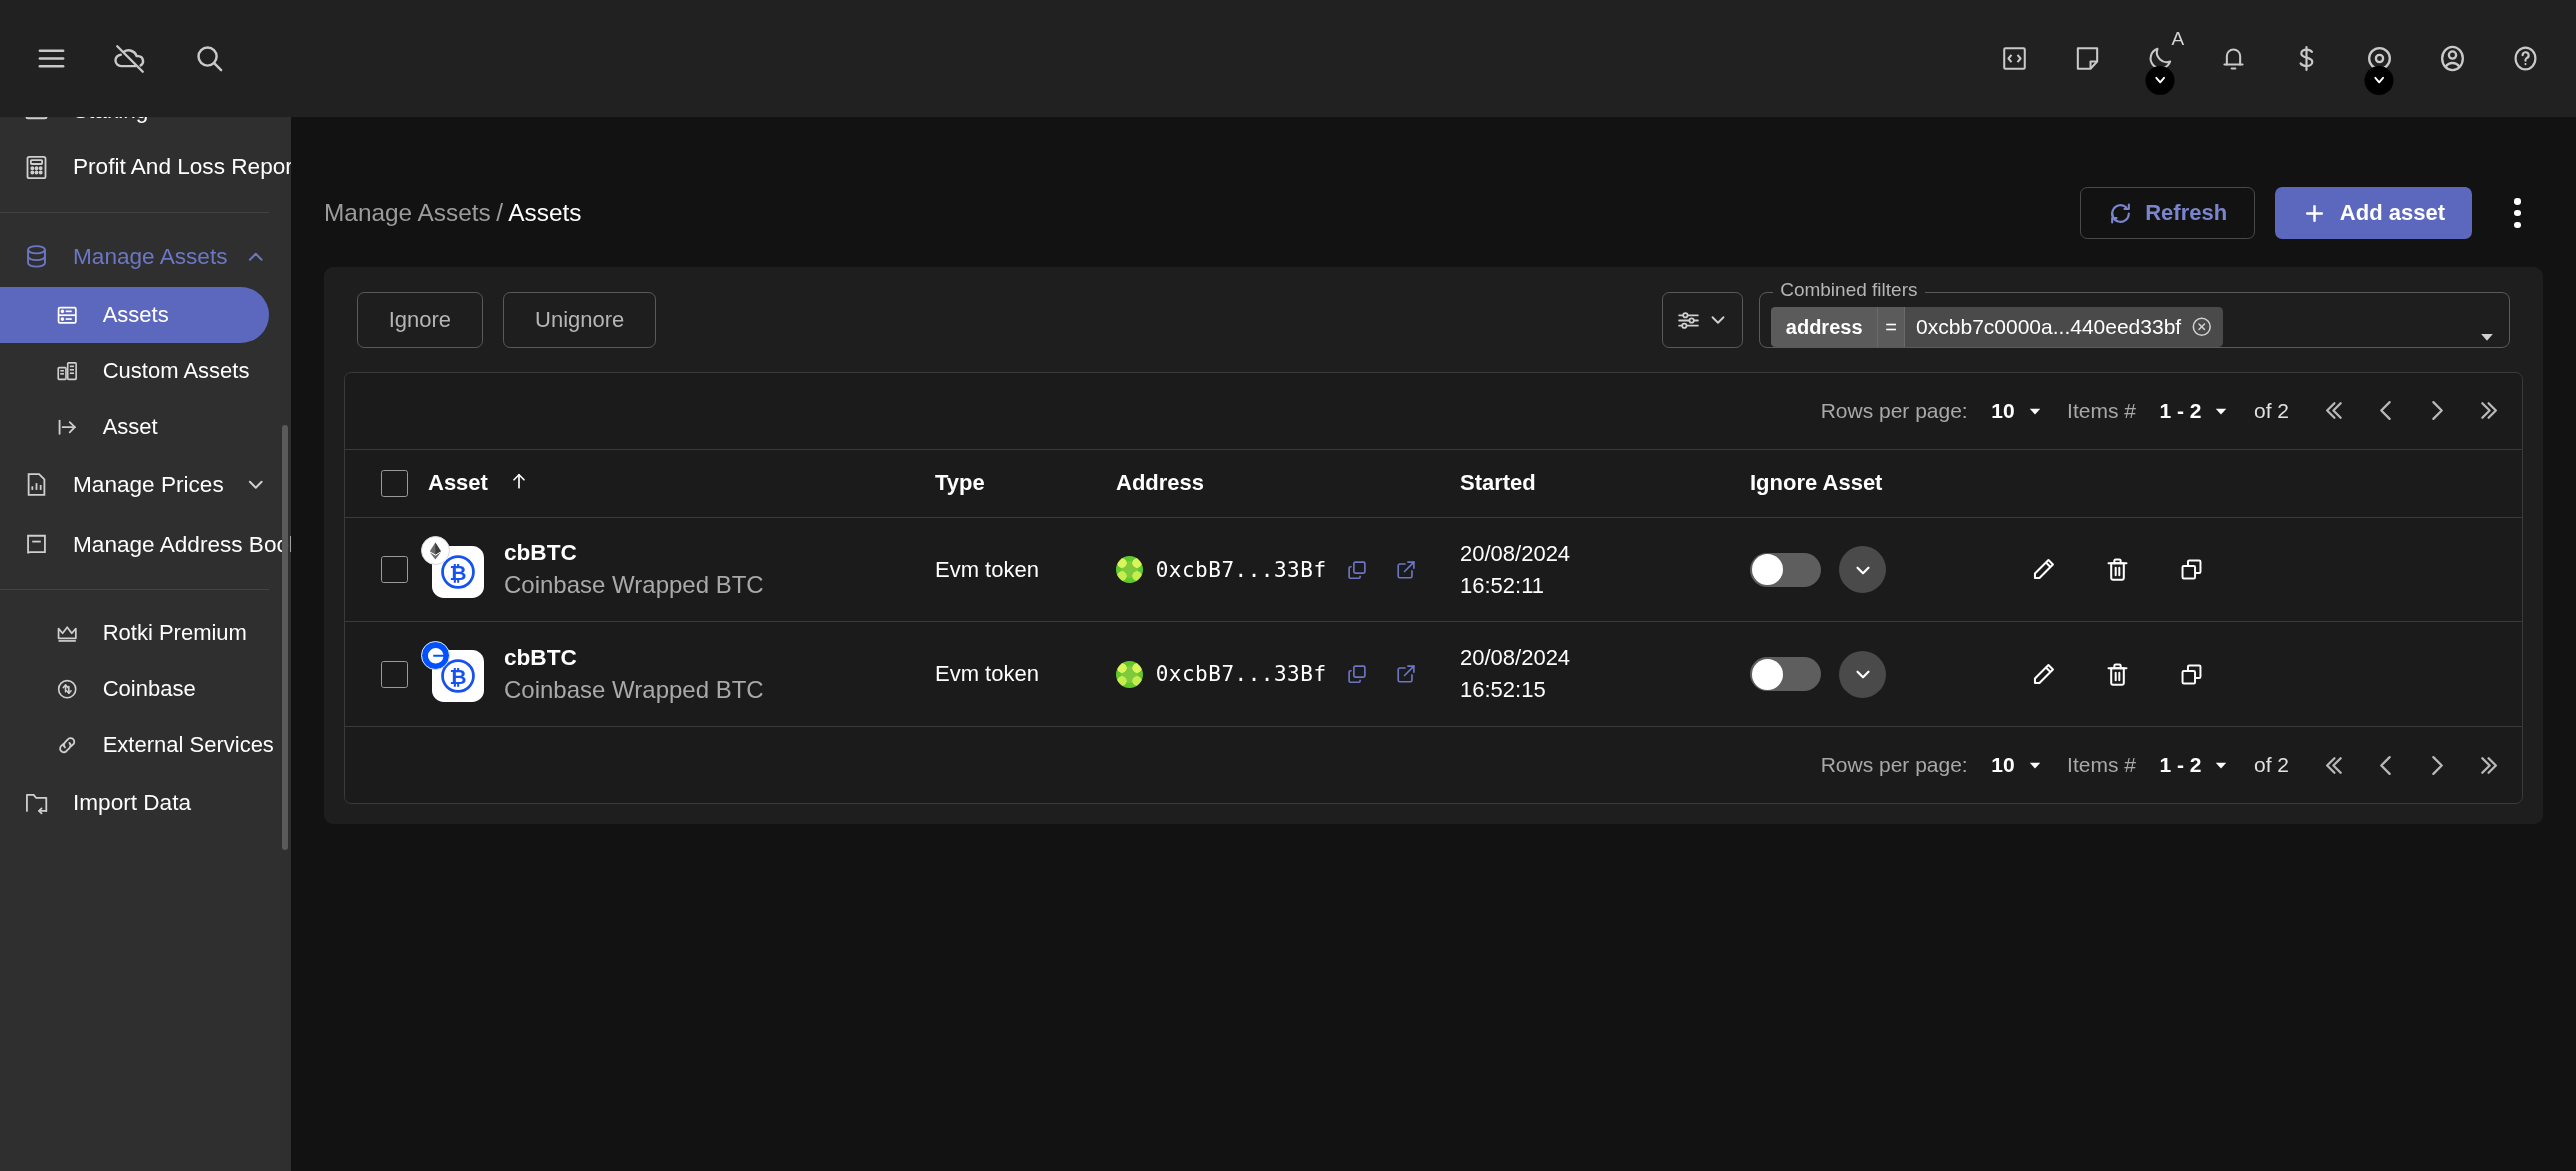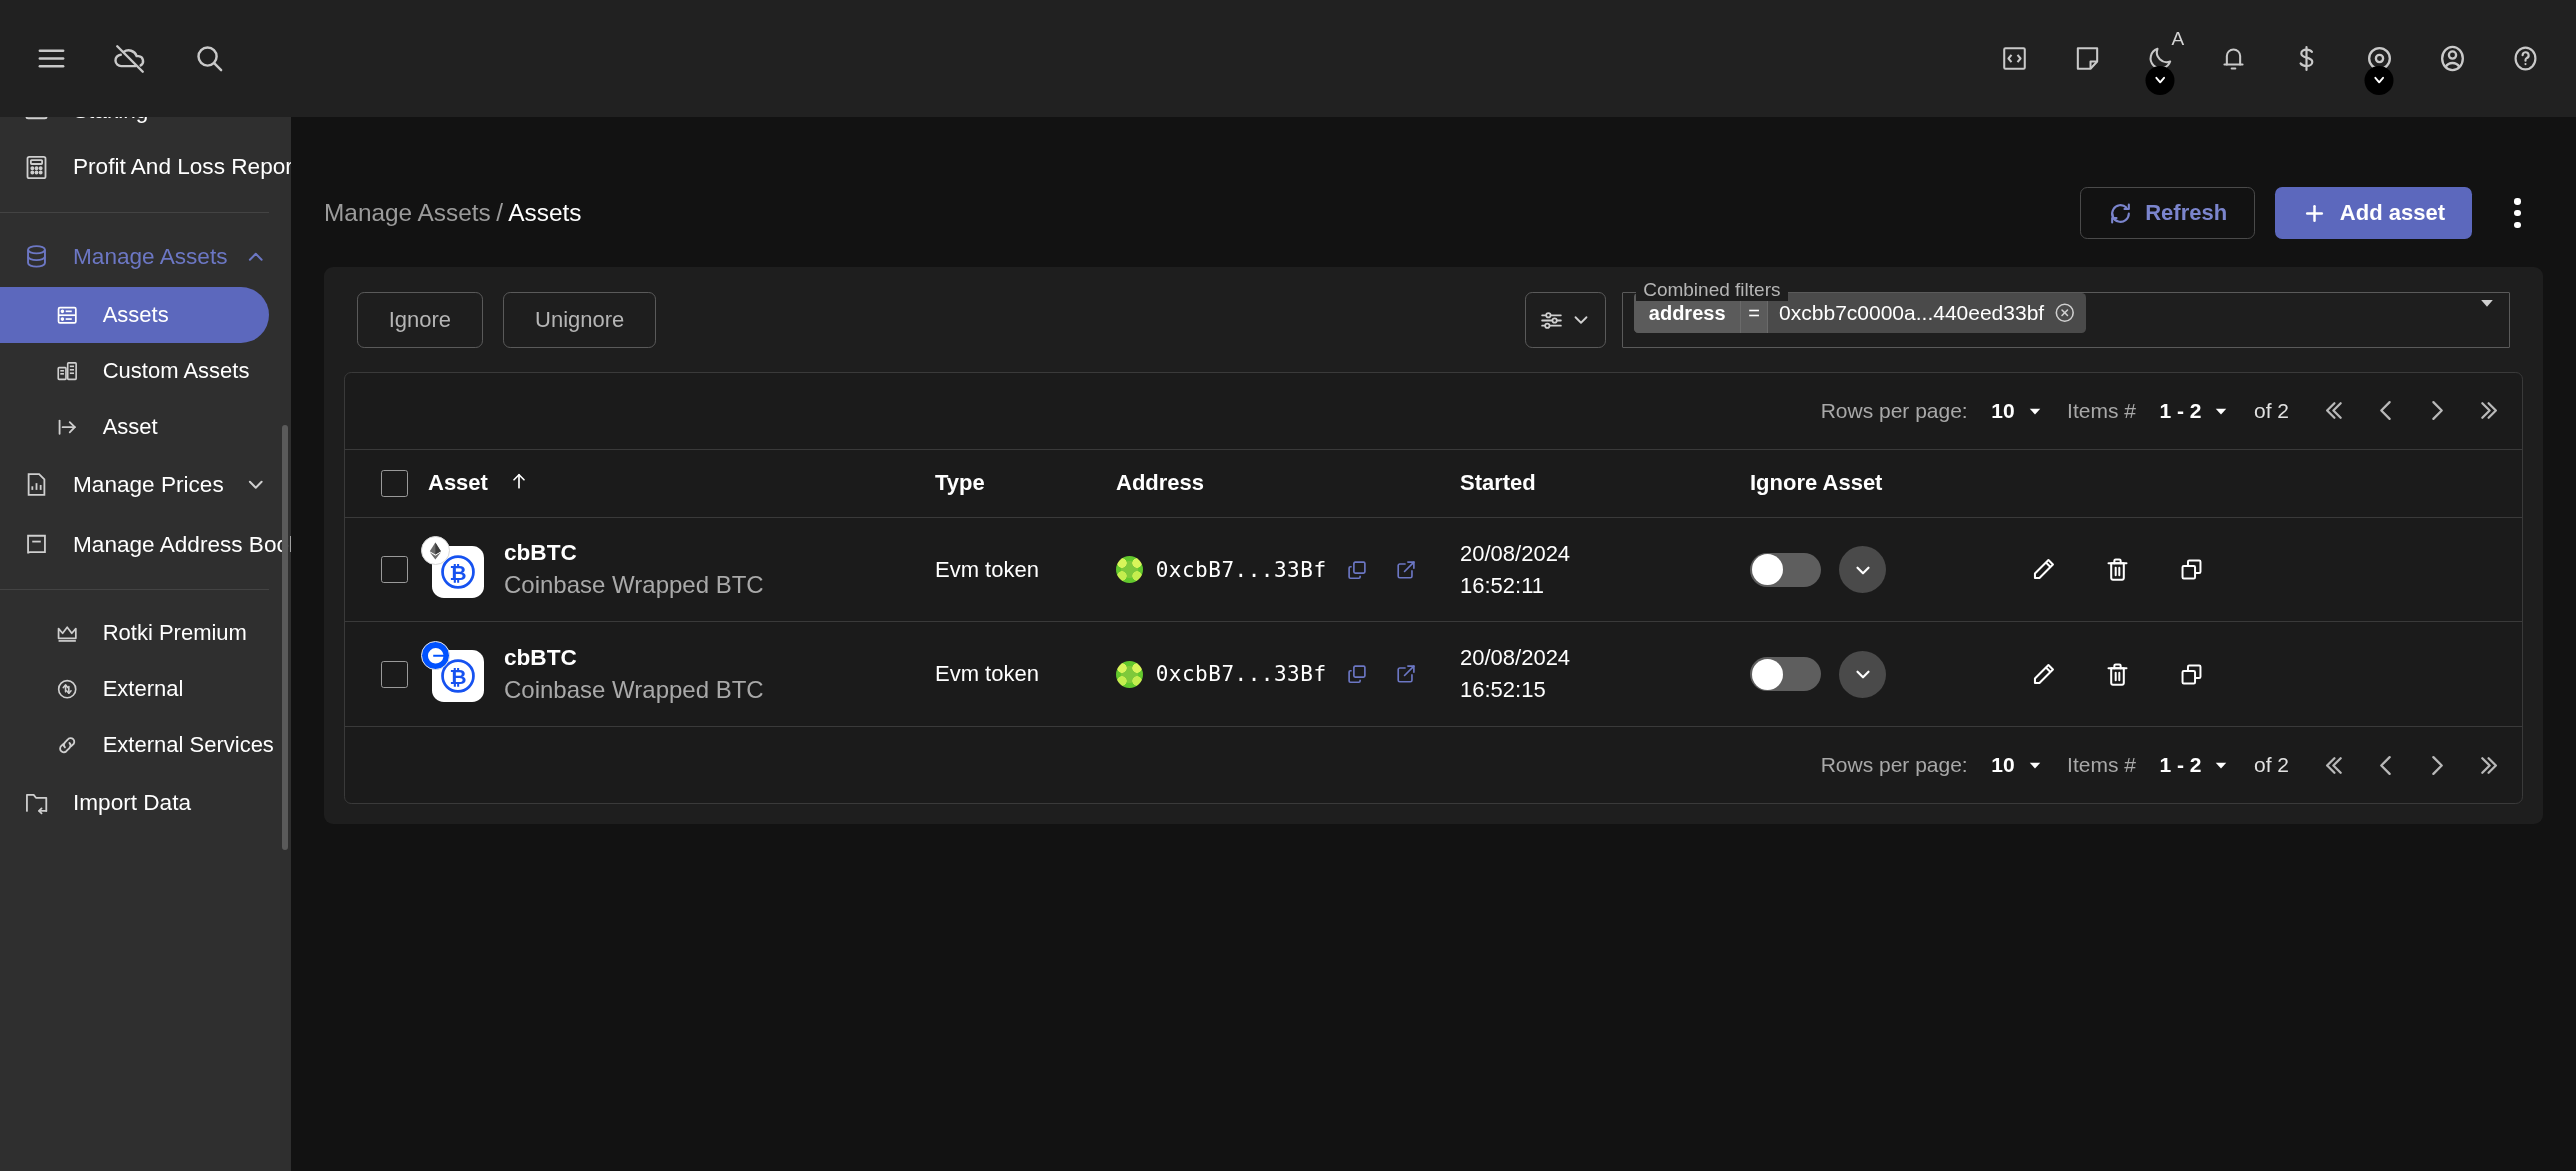--- a/index.html
+++ b/index.html
@@ -136,23 +136,23 @@
   .filter-right { margin-left: auto; display: flex; align-items: center; gap: 16.3px; }
 
   .filter-toggle-btn {
     width: 81px; height: 56px; border-radius: 7.2px; border: 0.9px solid #5a5a5a;
     display: flex; align-items: center; justify-content: center; gap: 5.4px;
     color: #d0d0d0; cursor: pointer;
   }
 
   .combined-filters {
     position: relative;
-    border: 0.9px solid #5a5a5a; border-radius: 1px;
-    height: 56px; width: 888px;
-    display: flex; align-items: flex-start; padding: 0 12.7px 0 11px;
+    border: 0.9px solid #5a5a5a; border-radius: 8px;
+    height: 56px; width: 751px;
+    display: flex; align-items: flex-end; padding: 0 12.7px 0 11px;
   }
   .cf-legend {
     position: absolute; top: -13.6px; left: 12.7px;
     background: #1e1e1e; padding: 0 7.2px;
     font-size: 19px; color: #b5b5b5;
   }
   .chip {
     display: inline-flex; align-items: center;
     height: 40px; border-radius: 4.5px; overflow: hidden;
     background: #4a4a4a; max-width: 579px;
@@ -488,21 +488,21 @@
         <div class="sb-sub">
           <span class="sb-ico">
             <svg width="24.4" height="24.4" viewBox="0 0 24 24" fill="none" stroke="currentColor" stroke-width="1.6" stroke-linecap="round" stroke-linejoin="round">
                 <circle cx="12" cy="12" r="8.4"></circle>
                 <polyline points="8.2,10.4 10.4,8 12.6,10.4"></polyline>
                 <line x1="10.4" y1="8" x2="10.4" y2="14.6"></line>
                 <polyline points="11.4,13.6 13.6,16 15.8,13.6"></polyline>
                 <line x1="13.6" y1="16" x2="13.6" y2="9.4"></line>
               </svg>
           </span>
-          <span class="sb-label">External</span>
+          <span class="sb-label">Coinbase</span>
         </div>
 
         <div class="sb-sub">
           <span class="sb-ico">
             <svg width="24.4" height="24.4" viewBox="0 0 24 24" fill="none" stroke="currentColor" stroke-width="1.8" stroke-linecap="round">
                 <path d="M9.8 14.2a3.6 3.6 0 0 1 0-5l2.6-2.6a3.6 3.6 0 1 1 5 5l-1.4 1.4"></path>
                 <path d="M14.2 9.8a3.6 3.6 0 0 1 0 5l-2.6 2.6a3.6 3.6 0 1 1-5-5l1.4-1.4"></path>
               </svg>
           </span>
           <span class="sb-label">External Services</span>

